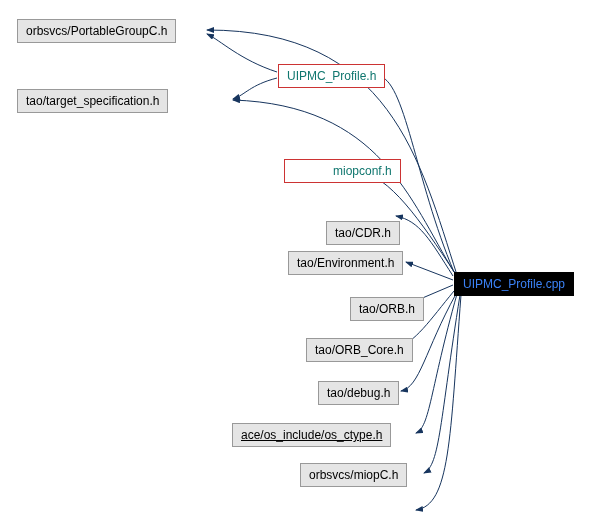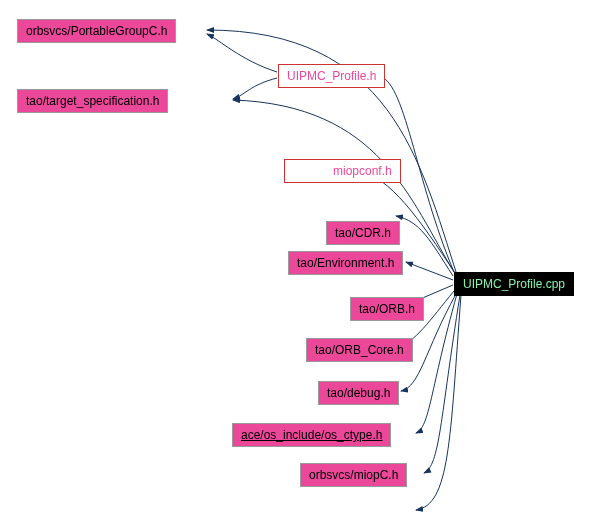--- a/index.html
+++ b/index.html
@@ -17,32 +17,32 @@
     .node {
       position: absolute;
       border: 1px solid;
       padding: 4px 8px;
       font-size: 12px;
       text-align: center;
       white-space: nowrap;
     }
     .node-main {
       background: #000;
-      color: #86efac;
+      color: #3b82f6;
       border-color: #000;
     }
     .node-red {
       border-color: #c33;
-      color: #ec4899;
+      color: #0f766e;
       background: #fff;
     }
     .node-gray {
       border-color: #999;
       color: #000;
-      background: #ec4899;
+      background: #e5e5e5;
     }
     svg {
       position: absolute;
       top: 0;
       left: 0;
       width: 592px;
       height: 523px;
       pointer-events: none;
     }
     .edge {

